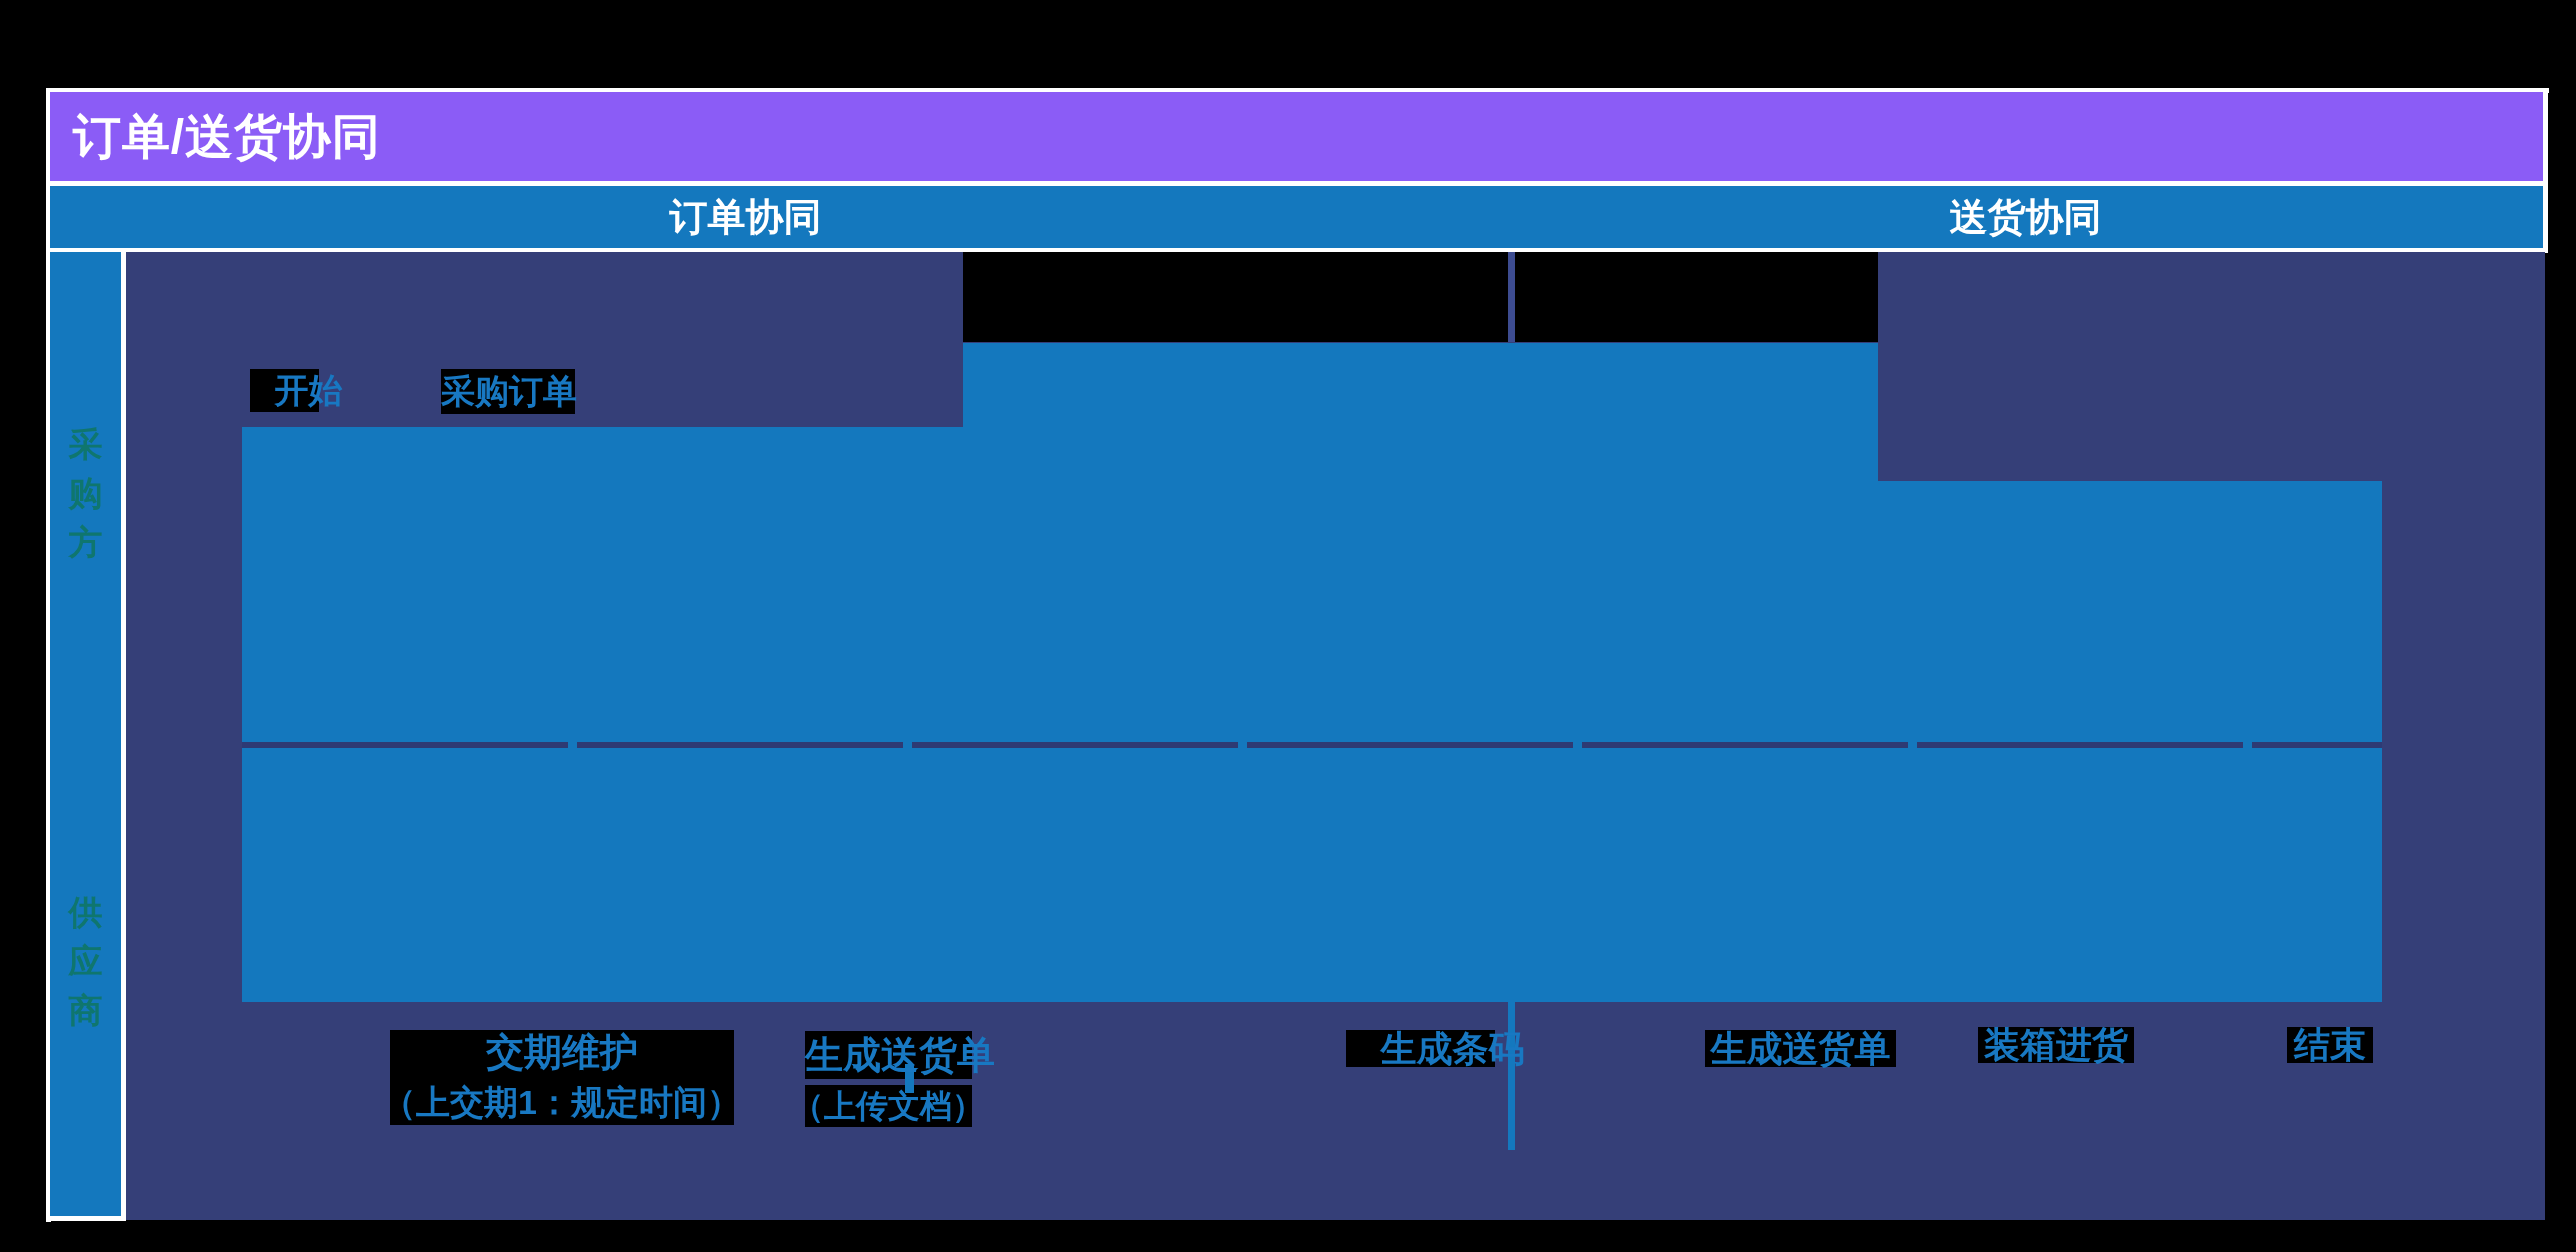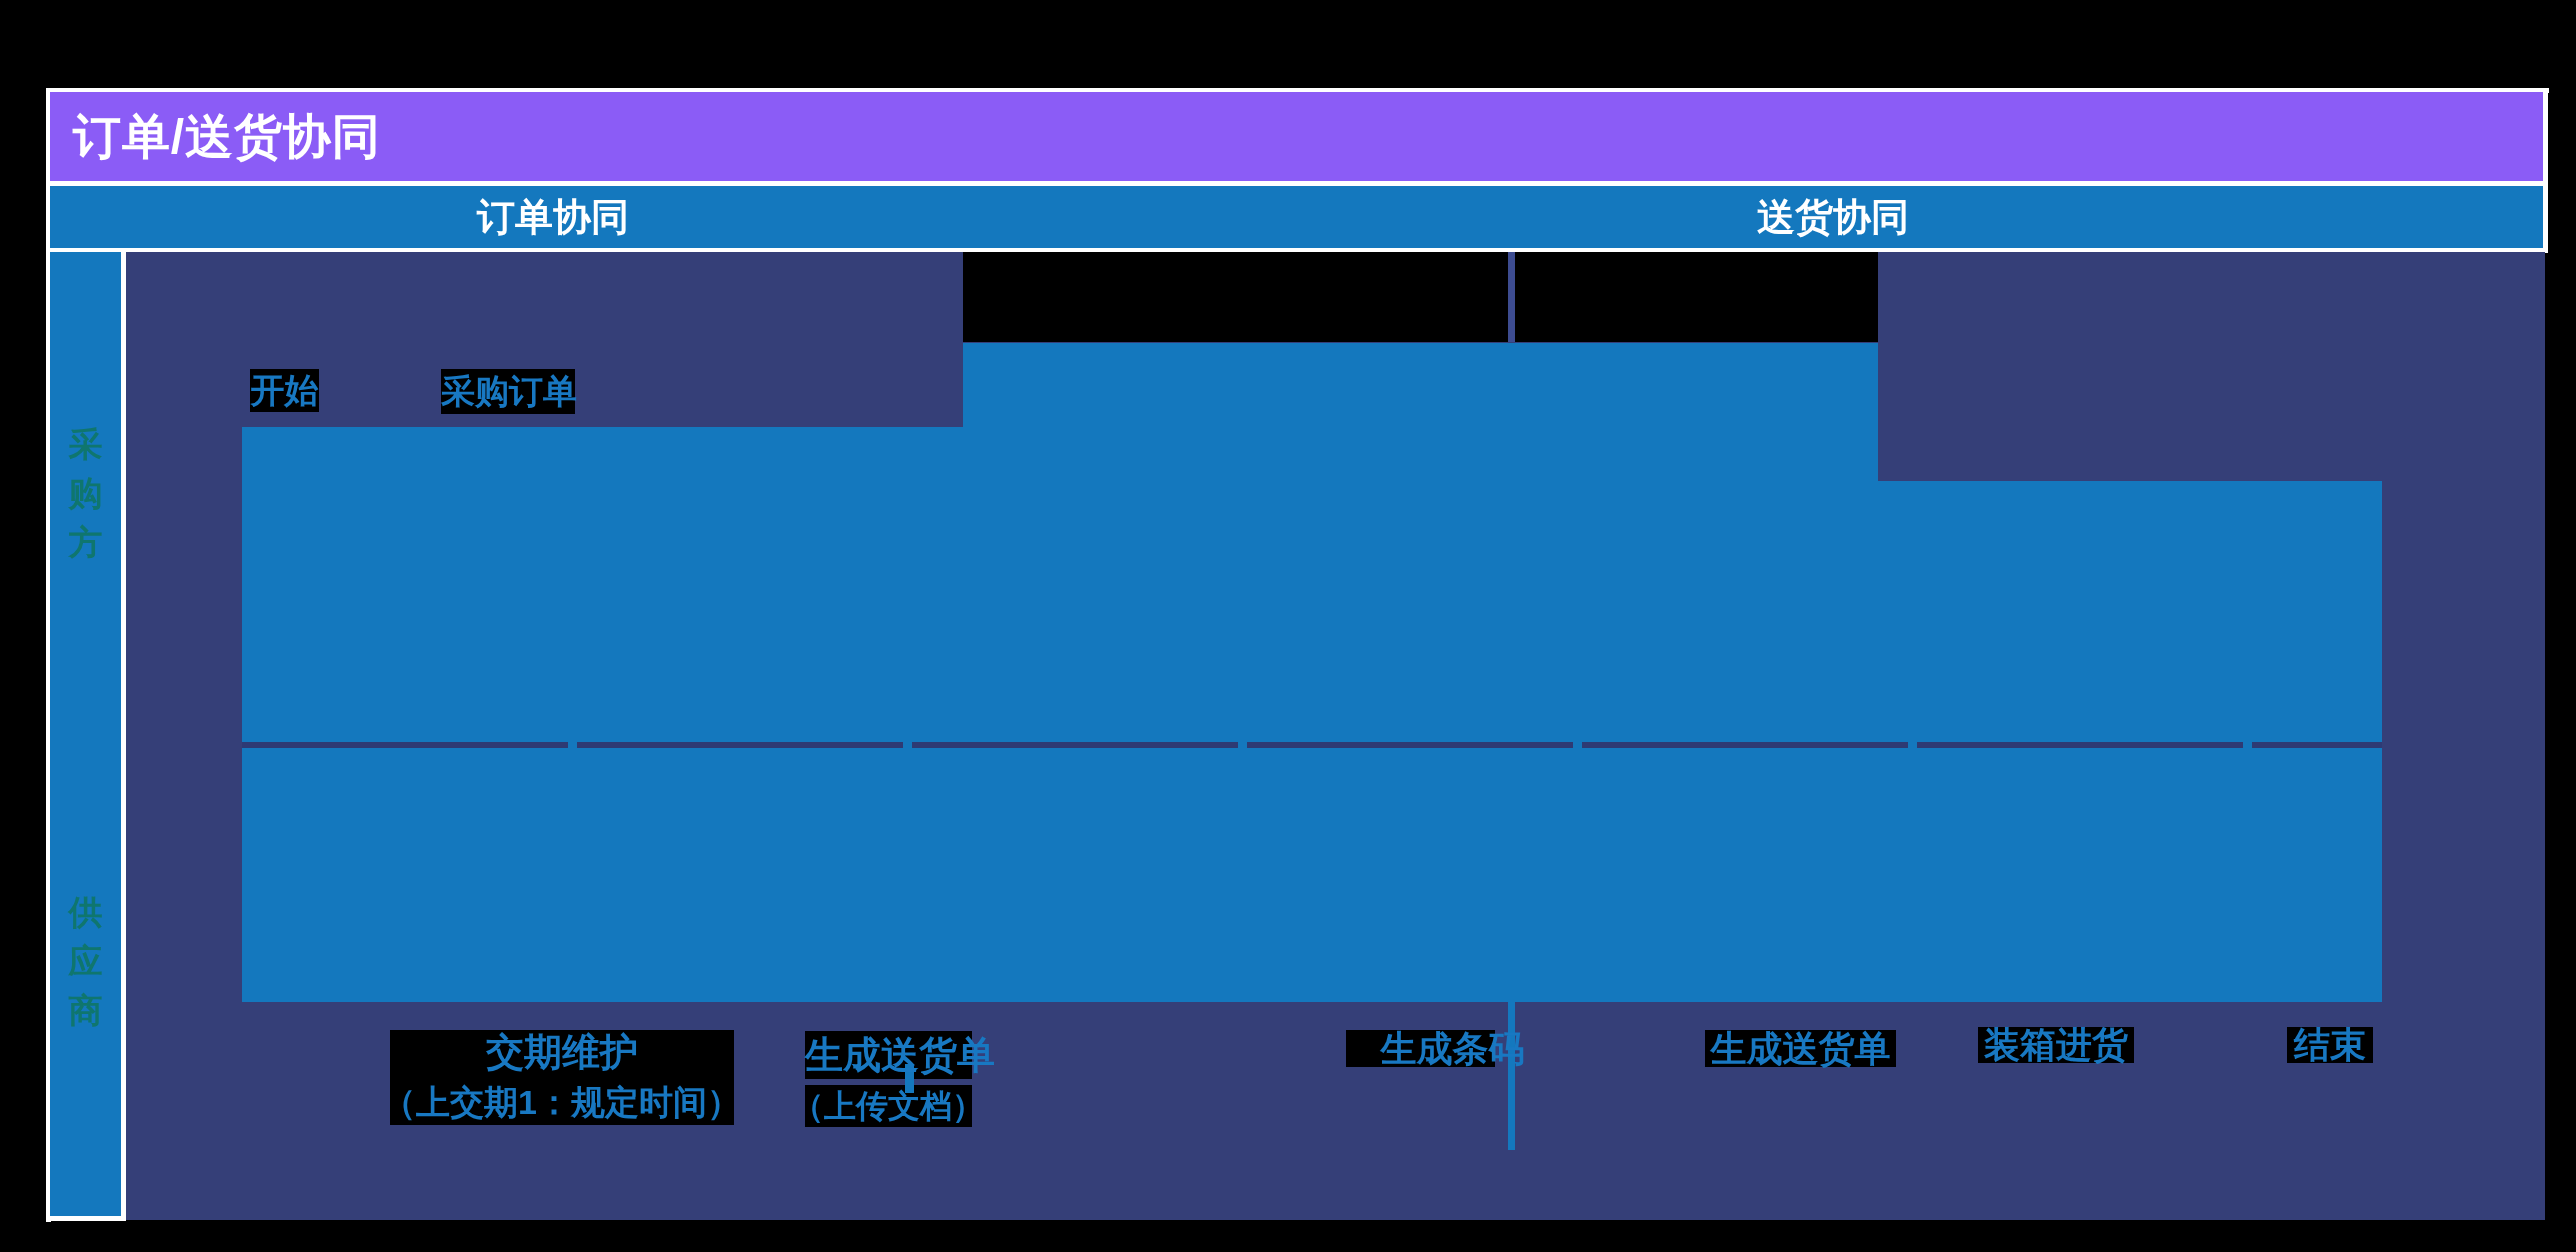--- a/index.html
+++ b/index.html
@@ -9,21 +9,21 @@
 
   
   .border-top{left:46px;top:88px;width:2503px;height:4.5px;background:#fff;}
   .border-left{left:46px;top:88px;width:4.5px;height:1134px;background:#fff;}
   .border-right-head{left:2543px;top:88px;width:4.5px;height:165px;background:#fff;}
   .title-bar{left:50px;top:92px;width:2493px;height:89px;background:#8b5cf6;}
   .title-bar .title-text{position:absolute;left:23px;top:0;height:89px;line-height:89px;
       font-size:48px;font-weight:bold;color:#fff;letter-spacing:0.9px;white-space:nowrap;}
   .sep-under-title{left:50px;top:181px;width:2493px;height:5.4px;background:#fff;}
   .header-row{left:50px;top:186px;width:2493px;height:62px;background:#1478BE;}
-  .col-header{position:absolute;top:0;height:62px;line-height:62px;text-align:left;
+  .col-header{position:absolute;top:0;height:62px;line-height:62px;text-align:center;
       font-size:38px;font-weight:bold;color:#fff;white-space:nowrap;}
   .col-header.order{left:427px;width:537px;}
   .col-header.delivery{left:1707px;width:537px;}
   .sep-under-header{left:50px;top:248px;width:2496px;height:4.5px;background:#fff;}
 
   
   .main-navy{left:125px;top:252px;width:2420px;height:968px;background:#353F78;}
   .sidebar{left:50px;top:252px;width:71px;height:968px;background:#1478BE;}
   .sidebar-divider{left:121px;top:252px;width:4.5px;height:968px;background:#fff;}
   .sidebar-bottom{left:46px;top:1216px;width:80px;height:5.4px;background:#fff;}
@@ -50,21 +50,21 @@
 
   
   .col-line-lower{left:1508px;top:1002px;width:7.2px;height:148px;background:#1478BE;z-index:4;}
   
   .connector-stub{left:905px;top:1064px;width:9px;height:29px;background:#1478BE;z-index:5;}
 
   
   .node-box{background:#000;z-index:4;}
   .node-text{z-index:6;color:#1878C2;font-weight:bold;text-align:center;white-space:nowrap;}
   .nb-start{left:250px;top:369px;width:69px;height:43px;}
-  .nt-start{left:250px;top:369px;width:69px;height:29px;line-height:43px;font-size:34px;}
+  .nt-start{left:250px;top:369px;width:69px;height:29px;line-height:43px;font-size:34px;padding-left:24px;}
   .nb-po{left:441px;top:369px;width:134px;height:45px;}
   .nt-po{left:441px;top:369px;width:134px;height:45px;line-height:45px;font-size:34px;}
   .nb-dd{left:390px;top:1030px;width:344px;height:95px;}
   .nt-dd1{left:390px;top:1030px;width:344px;height:45px;line-height:45px;font-size:38px;}
   .nt-dd2{left:356px;top:1079px;width:411px;height:47px;line-height:47px;font-size:34px;}
   .nb-oc{left:805px;top:1031px;width:167px;height:48px;}
   .nt-oc{left:805px;top:1031px;width:167px;height:48px;line-height:48px;font-size:38px;}
   .nb-oc2{left:805px;top:1085px;width:167px;height:42px;}
   .nt-oc2{left:763px;top:1085px;width:250px;height:42px;line-height:42px;font-size:32px;}
   .nb-bar{left:1346px;top:1030px;width:149px;height:37px;}

